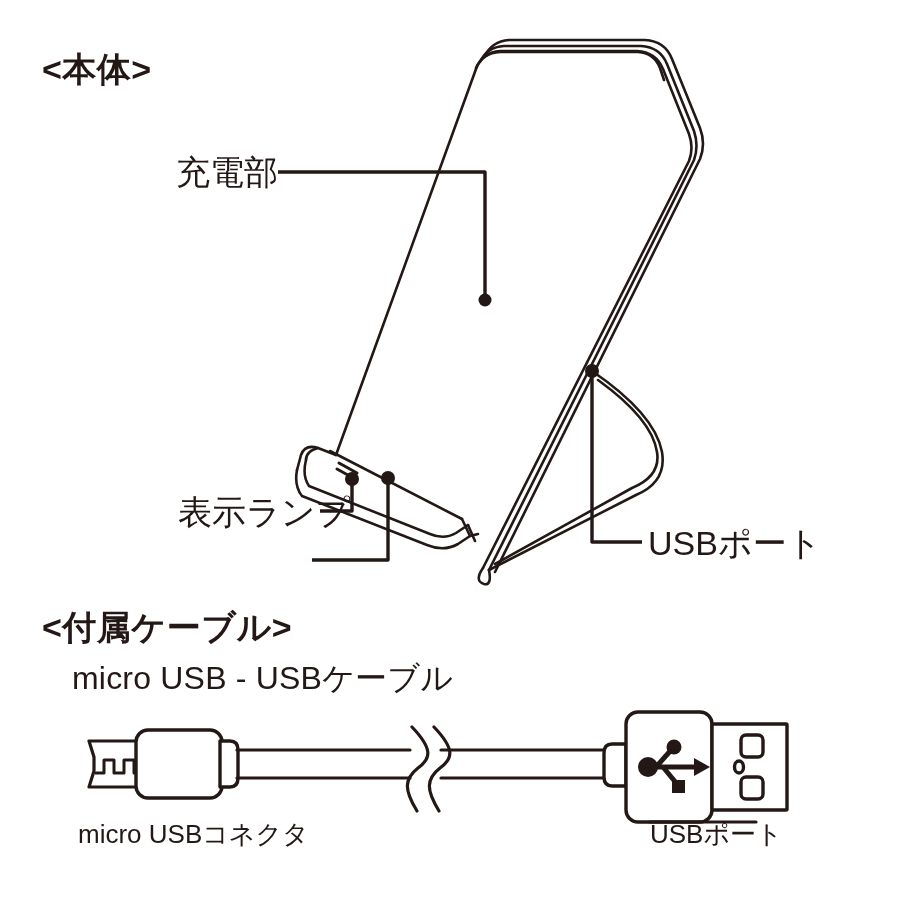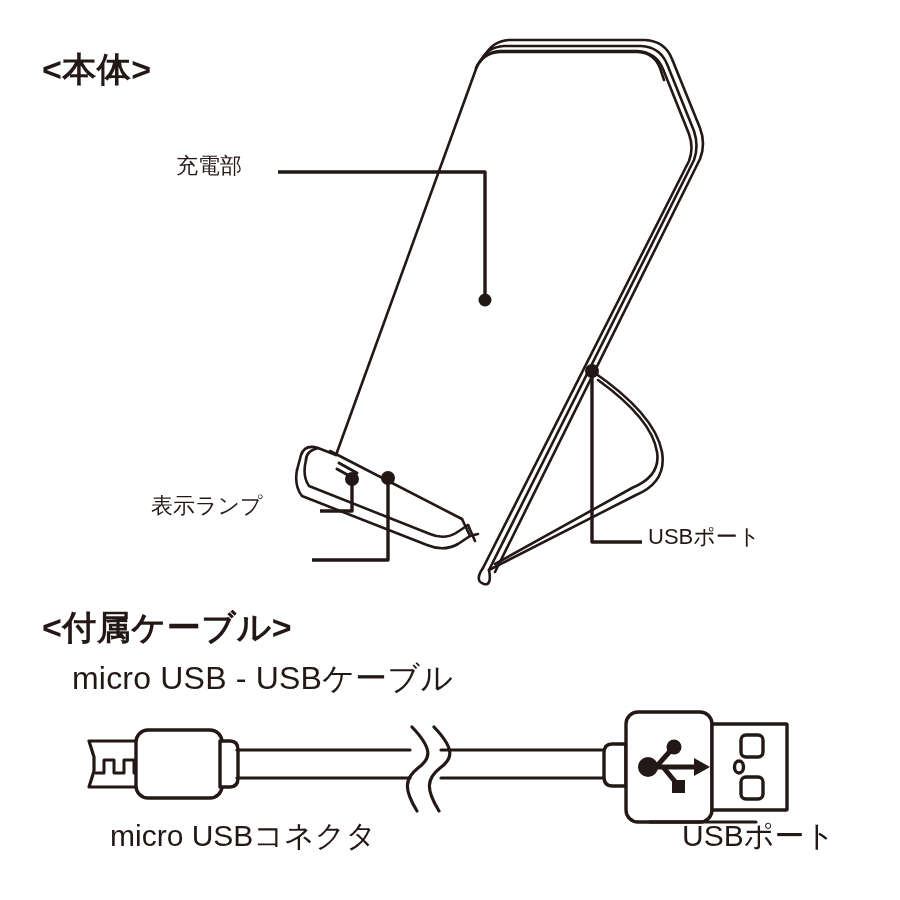--- a/index.html
+++ b/index.html
@@ -39,27 +39,26 @@
     font-size: 34px;
     font-weight: bold;
     letter-spacing: 0.5px;
   }
   .cable-title {
     font-size: 32px;
     font-weight: normal;
     letter-spacing: 0.2px;
   }
   .callout {
-    font-size: 22px;
+    font-size: 34px;
     font-weight: normal;
   }
   .connector-label {
-    font-size: 30px;
+    font-size: 26px;
     font-weight: normal;
-    margin-left: 32px;
   }
   
   .ln {
     fill: none;
     stroke: #231815;
     stroke-linecap: round;
     stroke-linejoin: round;
   }
   .ln-thin { stroke-width: 2.6; }
   .ln-med  { stroke-width: 3.2; }
@@ -216,21 +215,21 @@
       <ellipse class="outline-shape" cx="739" cy="767" rx="4.5" ry="6"></ellipse>
     </g>
 
     <path class="ln ln-med" d="M 650 822 L 756 822"></path>
   </svg>
 
   <div class="label section-heading" style="left:42px; top:52px;">&lt;本体&gt;</div>
 
   <div class="label callout" style="left:176px; top:155px;">充電部</div>
 
-  <div class="label callout" style="left:151px; top:495px;">表示ランプ</div>
+  <div class="label callout" style="left:178px; top:495px;">表示ランプ</div>
 
 
   <div class="label callout" style="left:648px; top:526px;">USBポート</div>
 
   <div class="label section-heading" style="left:42px; top:610px;">&lt;付属ケーブル&gt;</div>
 
   <div class="label cable-title" style="left:72px; top:662px;">micro USB - USBケーブル</div>
 
   <div class="label connector-label" style="left:78px; top:821px;">micro USBコネクタ</div>
 

